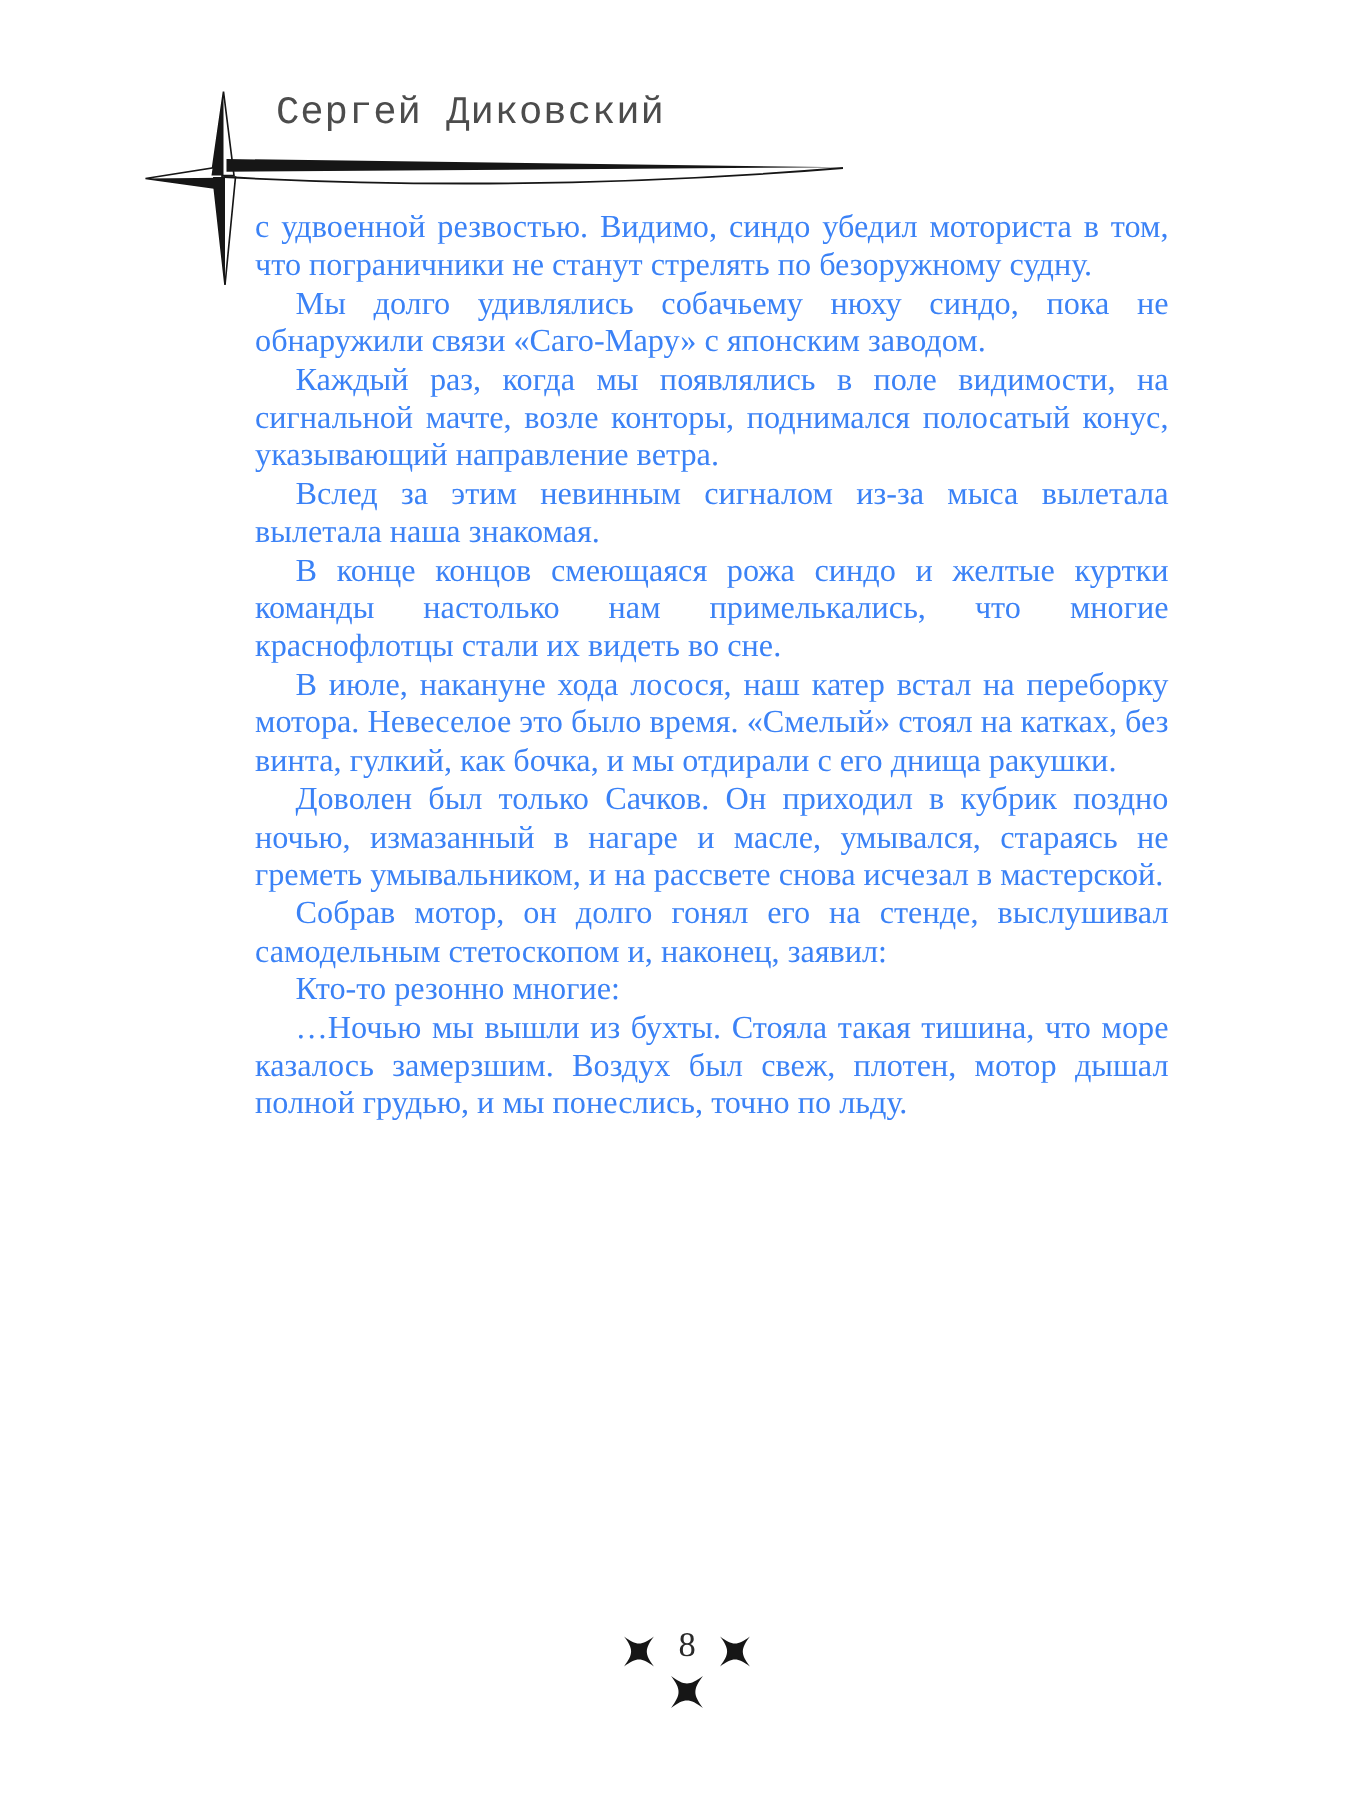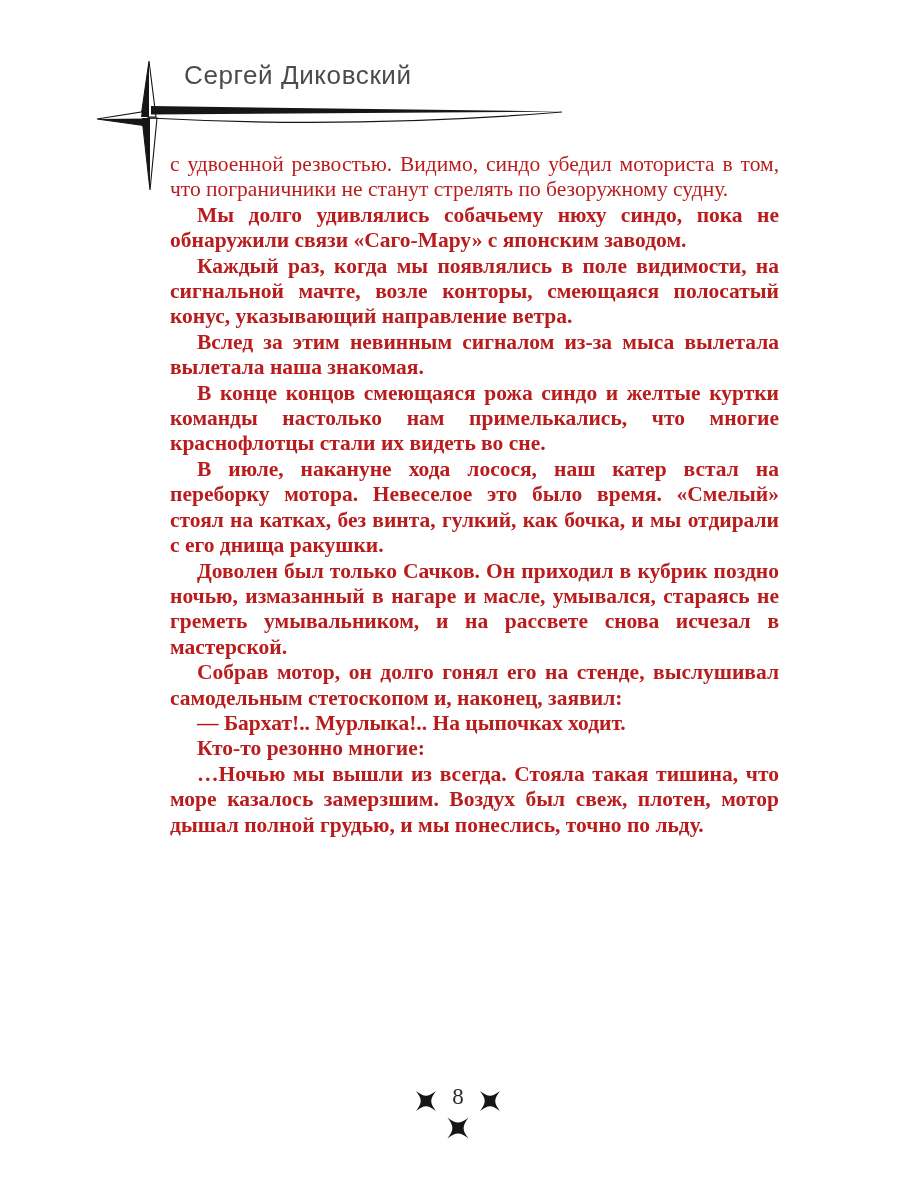--- a/index.html
+++ b/index.html
@@ -19,43 +19,43 @@
     position: absolute;
     left: 85px;
     top: 52px;
     width: 480px;
     height: 140px;
   }
   .author-name {
     position: absolute;
     left: 184px;
     top: 60px;
-    font-family: Liberation Sans, sans-serif;
+    font-family: Liberation Mono, monospace;
     font-size: 26px;
     font-weight: 400;
     letter-spacing: 0.6px;
     color: #4c4c4c;
     white-space: nowrap;
   }
 
   
   .text-block {
     position: absolute;
     left: 170px;
-    top: 152px;
+    top: 139px;
     width: 609px;
     font-size: 21.5px;
     line-height: 25.4px;
-    color: #b91c1c;
+    color: #3b82f6;
     text-align: justify;
     hyphens: auto;
     -webkit-hyphens: auto;
   }
   .text-block p { margin: 0; }
-  .text-block p.indent { text-indent: 27px; font-weight: bold; }
+  .text-block p.indent { text-indent: 27px; }
   .text-block p.section-gap { margin-top: 5px; }
 
   
   .footer {
     position: absolute;
     left: 0;
     top: 1086px;
     width: 900px;
     display: flex;
     flex-direction: column;
@@ -95,29 +95,28 @@
     </g>
 
     <path d="M64,66 Q270,77 477,60" fill="none" stroke="#161616" stroke-width="1.2"></path>
   </svg>
 
   <div class="author-name">Сергей Диковский</div>
 
   <div class="text-block">
       <p>с удвоенной резвостью. Видимо, синдо убедил моториста в том, что пограничники не станут стрелять по безоружному судну.</p>
       <p class="indent">Мы долго удивлялись собачьему нюху синдо, пока не обнаружили связи «Саго-Мару» с японским заводом.</p>
-      <p class="indent">Каждый раз, когда мы появлялись в поле видимости, на сигнальной мачте, возле конторы, смеющаяся полосатый конус, указывающий направление ветра.</p>
+      <p class="indent">Каждый раз, когда мы появлялись в поле видимости, на сигнальной мачте, возле конторы, поднимался полосатый конус, указывающий направление ветра.</p>
       <p class="indent">Вслед за этим невинным сигналом из-за мыса вылетала вылетала наша знакомая.</p>
       <p class="indent">В конце концов смеющаяся рожа синдо и желтые куртки команды настолько нам примелькались, что многие краснофлотцы стали их видеть во сне.</p>
       <p class="indent">В июле, накануне хода лосося, наш катер встал на переборку мотора. Невеселое это было время. «Смелый» стоял на катках, без винта, гулкий, как бочка, и мы отдирали с его днища ракушки.</p>
       <p class="indent">Доволен был только Сачков. Он приходил в кубрик поздно ночью, измазанный в нагаре и масле, умывался, стараясь не греметь умывальником, и на рассвете снова исчезал в мастерской.</p>
       <p class="indent">Собрав мотор, он долго гонял его на стенде, выслушивал самодельным стетоскопом и, наконец, заявил:</p>
-      <p class="indent">— Бархат!.. Мурлыка!.. На цыпочках ходит.</p>
       <p class="indent">Кто-то резонно многие:</p>
-      <p class="indent">…Ночью мы вышли из всегда. Стояла такая тишина, что море казалось замерзшим. Воздух был свеж, плотен, мотор дышал полной грудью, и мы понеслись, точно по льду.</p>
+      <p class="indent">…Ночью мы вышли из бухты. Стояла такая тишина, что море казалось замерзшим. Воздух был свеж, плотен, мотор дышал полной грудью, и мы понеслись, точно по льду.</p>
     </div>
 
   <div class="footer">
     <div class="footer-inner">
       <div class="footer-row">
         <svg class="star" width="30" height="30" viewBox="-16 -16 32 32" aria-hidden="true">
           <g transform="rotate(45)">
             <path fill="#161616" d="M0,-15 C1.6,-4 4,-1.6 15,0 C4,1.6 1.6,4 0,15 C-1.6,4 -4,1.6 -15,0 C-4,-1.6 -1.6,-4 0,-15 Z"></path>
           </g>
         </svg>

